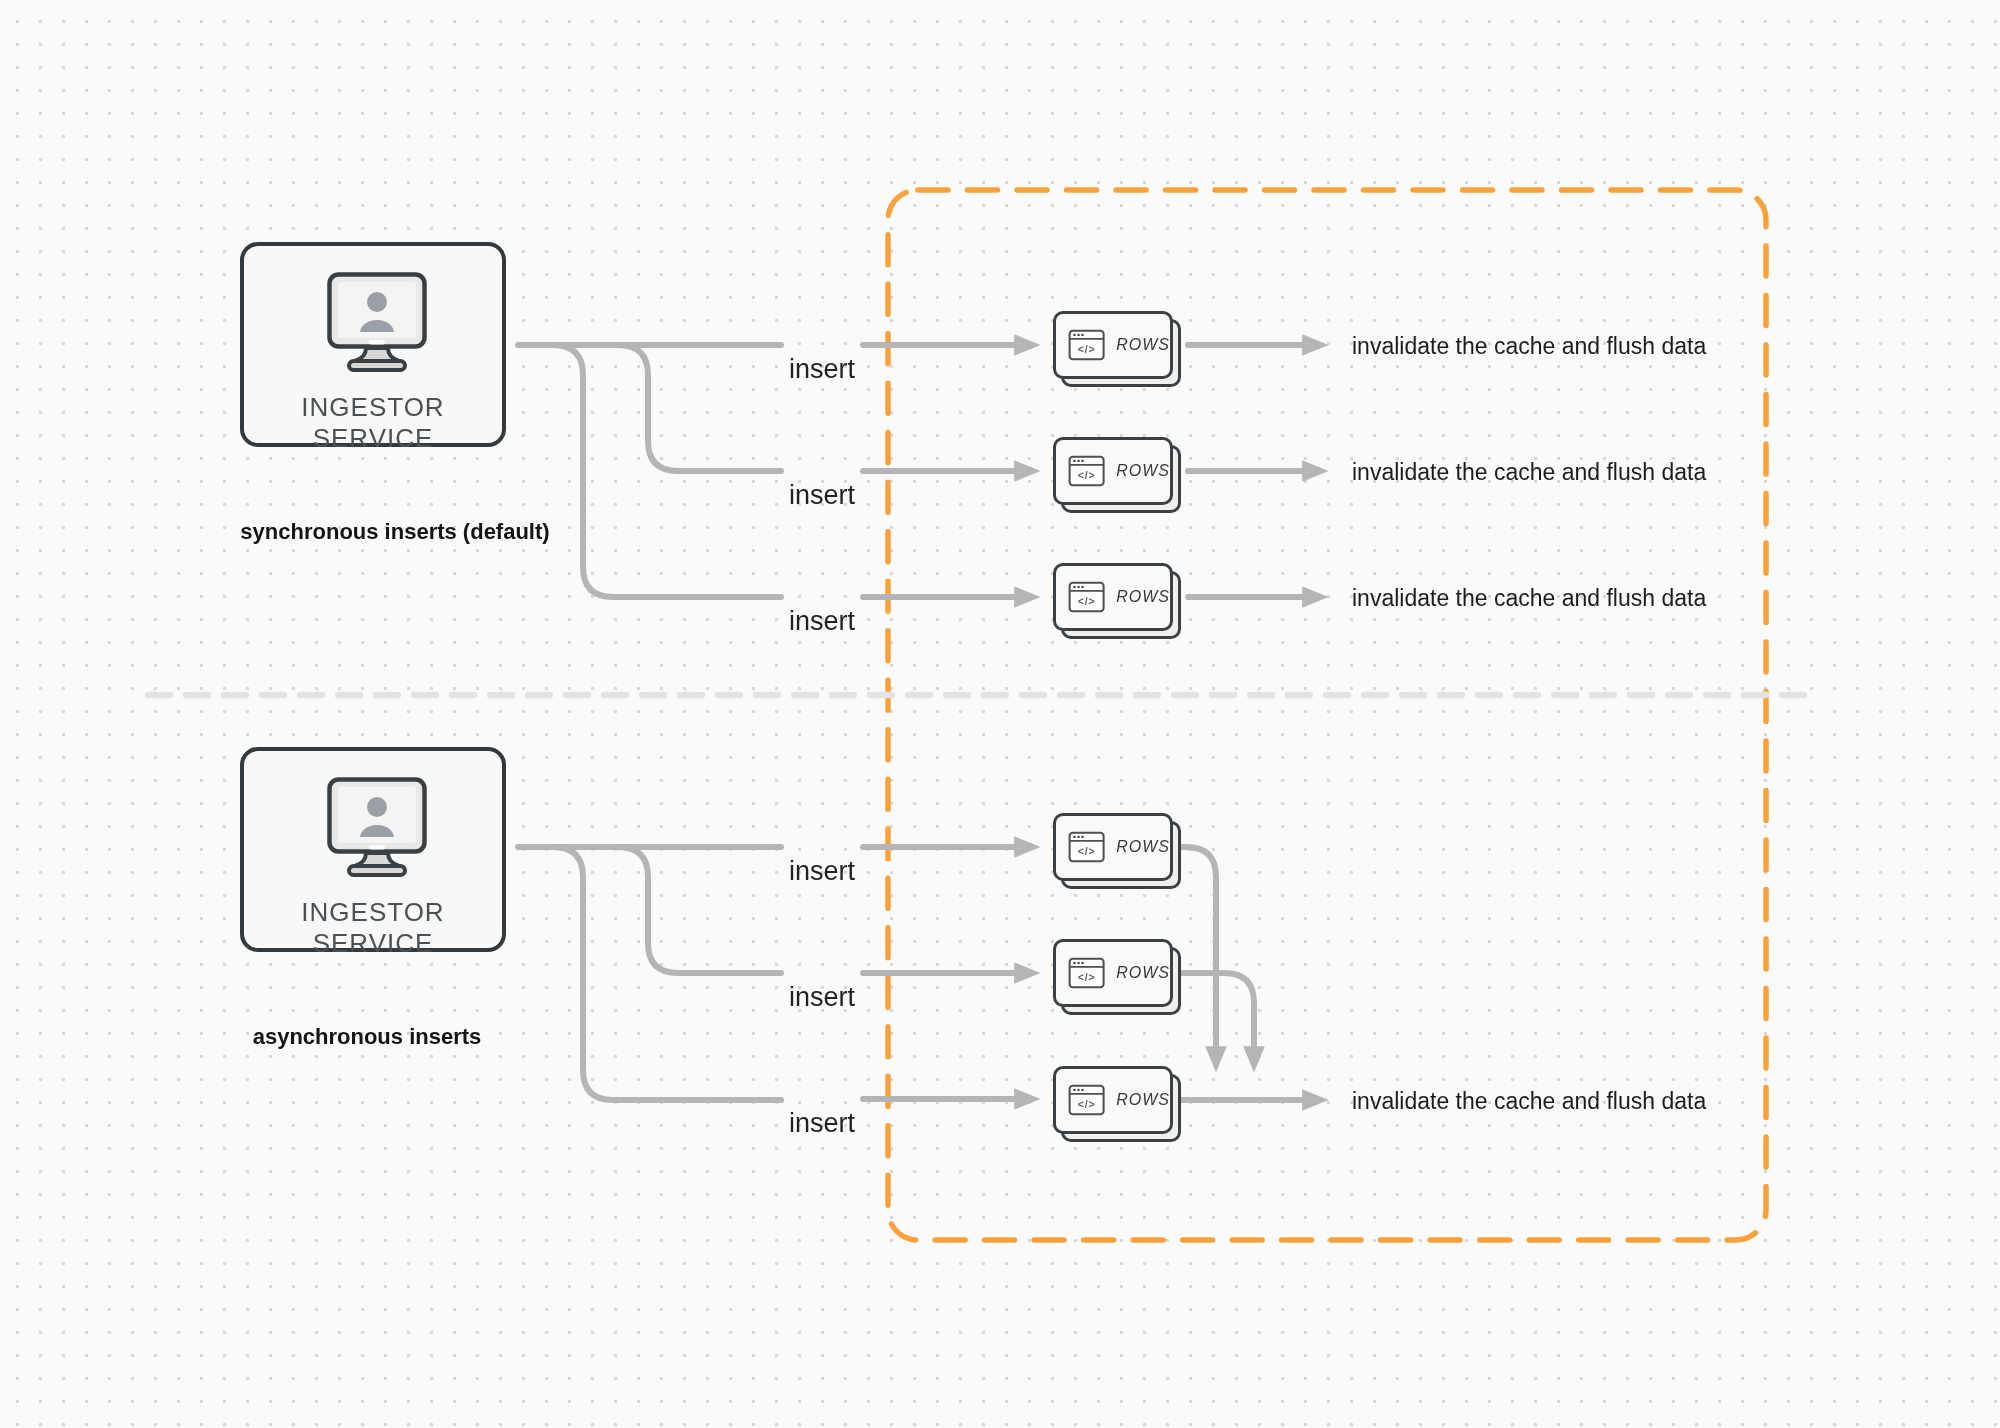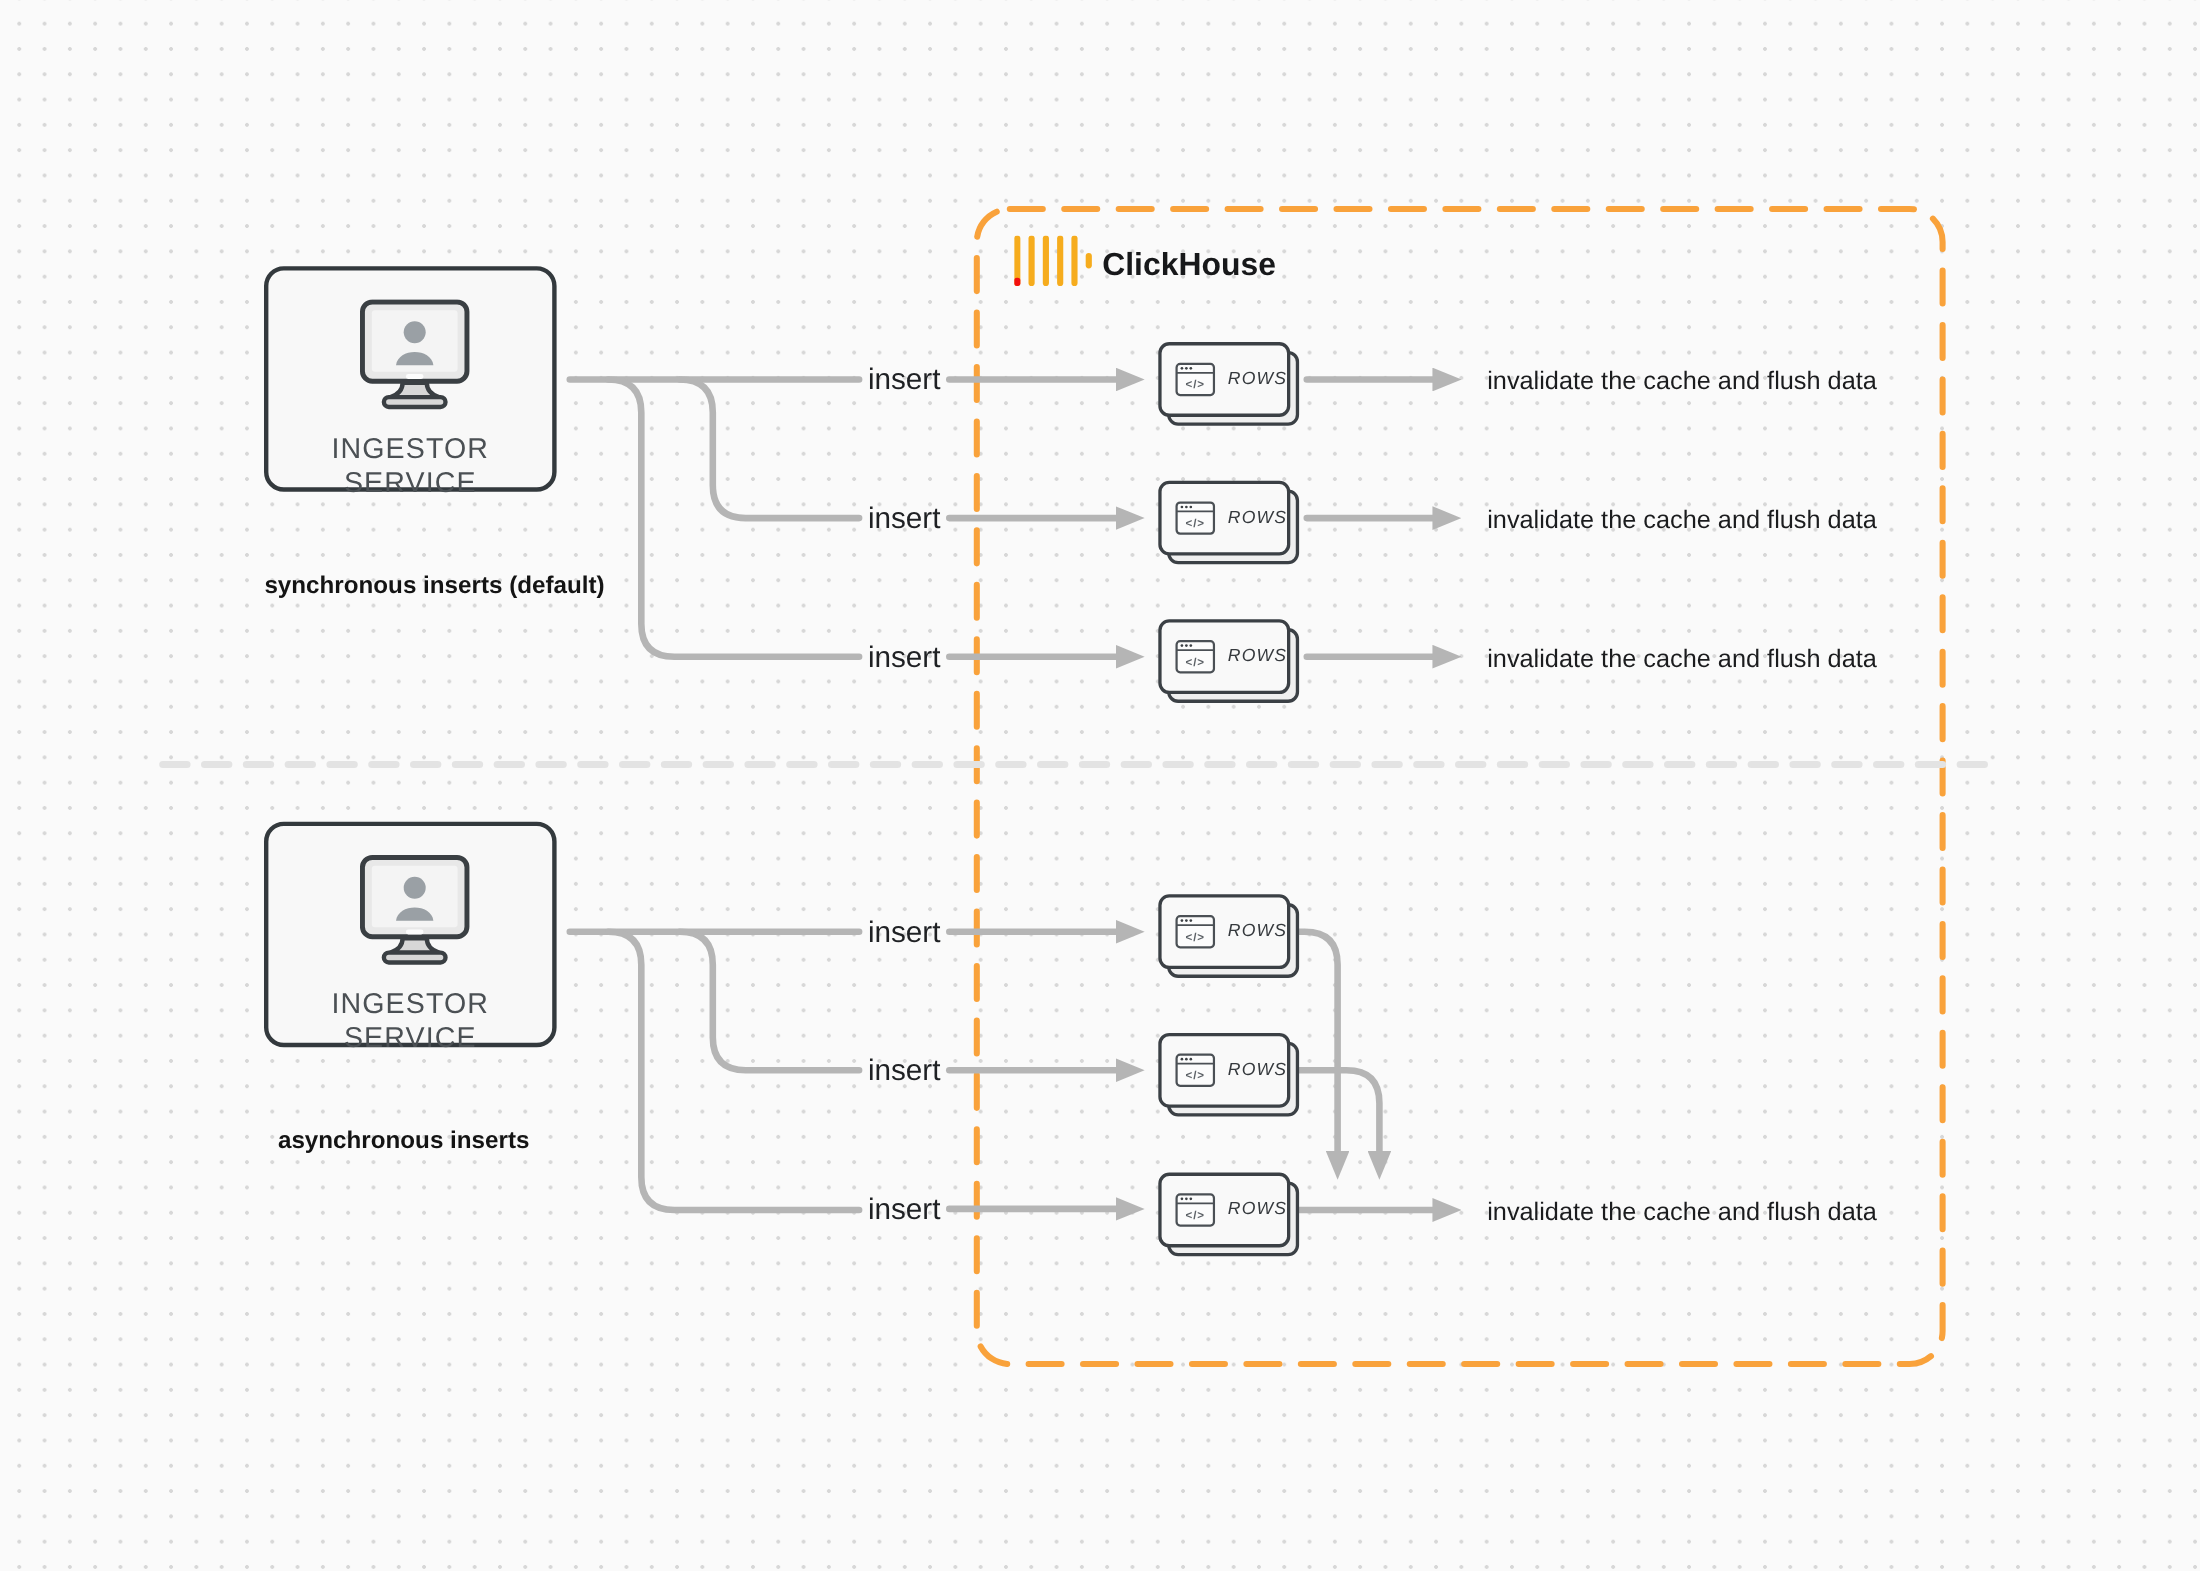--- a/index.html
+++ b/index.html
@@ -24,21 +24,21 @@
     font-size:26px;color:#4b5054;letter-spacing:1px;
   }
 
   .caption{
     position:absolute;width:400px;text-align:center;
     font-size:22px;font-weight:700;color:#141414;line-height:40px;height:40px;
   }
 
   .insert-label{
     position:absolute;width:120px;text-align:center;left:762px;
-    font-size:27px;color:#1f2124;line-height:36px;height:36px;
+    font-size:27px;color:#1f2124;line-height:36px;height:36px;margin-top:24px;
   }
 
   .result-label{
     position:absolute;left:1352px;
     font-size:23px;color:#1b1c1e;line-height:36px;height:36px;white-space:nowrap;
   }
 
   
   .ch-header{position:absolute;left:922px;top:214px;width:320px;height:60px;}
   .ch-header .ch-label{
@@ -109,34 +109,20 @@
       <path d="M58 60 C60 44 90 44 92 60 Z" fill="#9aa0a5"></path>
       <rect x="67" y="68" width="16" height="4.5" rx="2.2" fill="#fdfdfd"></rect>
       <path d="M64 76 h22 c0 7 5 11 11 13 h-44 c6 -2 11 -6 11 -13 z" fill="#d7d7d7" stroke="#3a3f43" stroke-width="4" stroke-linejoin="round"></path>
       <rect x="47" y="89" width="56" height="9" rx="4.5" fill="#d7d7d7" stroke="#3a3f43" stroke-width="4"></rect>
     </svg>
     <div class="svc-label">INGESTOR SERVICE</div>
   </div>
 
   <div class="caption" style="left:195px;top:512px;">synchronous inserts (default)</div>
 
-  <div class="ch-header">
-    <svg width="75" height="50" viewBox="0 0 75 50">
-      <g fill="#F6AC1D">
-        <rect x="0" y="0" width="5.6" height="46" rx="2.8"></rect>
-        <rect x="13" y="0" width="5.6" height="46" rx="2.8"></rect>
-        <rect x="26" y="0" width="5.6" height="46" rx="2.8"></rect>
-        <rect x="39" y="0" width="5.6" height="46" rx="2.8"></rect>
-        <rect x="52" y="0" width="5.6" height="46" rx="2.8"></rect>
-        <rect x="65" y="16" width="5.6" height="14" rx="2.8"></rect>
-      </g>
-      <rect x="0" y="38.5" width="5.6" height="7.5" rx="2.5" fill="#F3100F"></rect>
-    </svg>
-    <div class="ch-label">ClickHouse</div>
-  </div>
 
   <div class="insert-label" style="top:327px;">insert</div>
   <div class="insert-label" style="top:453px;">insert</div>
   <div class="insert-label" style="top:579px;">insert</div>
 
   <div class="rows-card" style="left:1053px;top:311px;">
     <div class="back"></div>
     <div class="front">
       <svg width="46" height="40" viewBox="0 0 46 40">
         <rect x="2" y="2.5" width="42" height="35" rx="4" fill="#fcfcfc" stroke="#4b5055" stroke-width="2.5"></rect>

